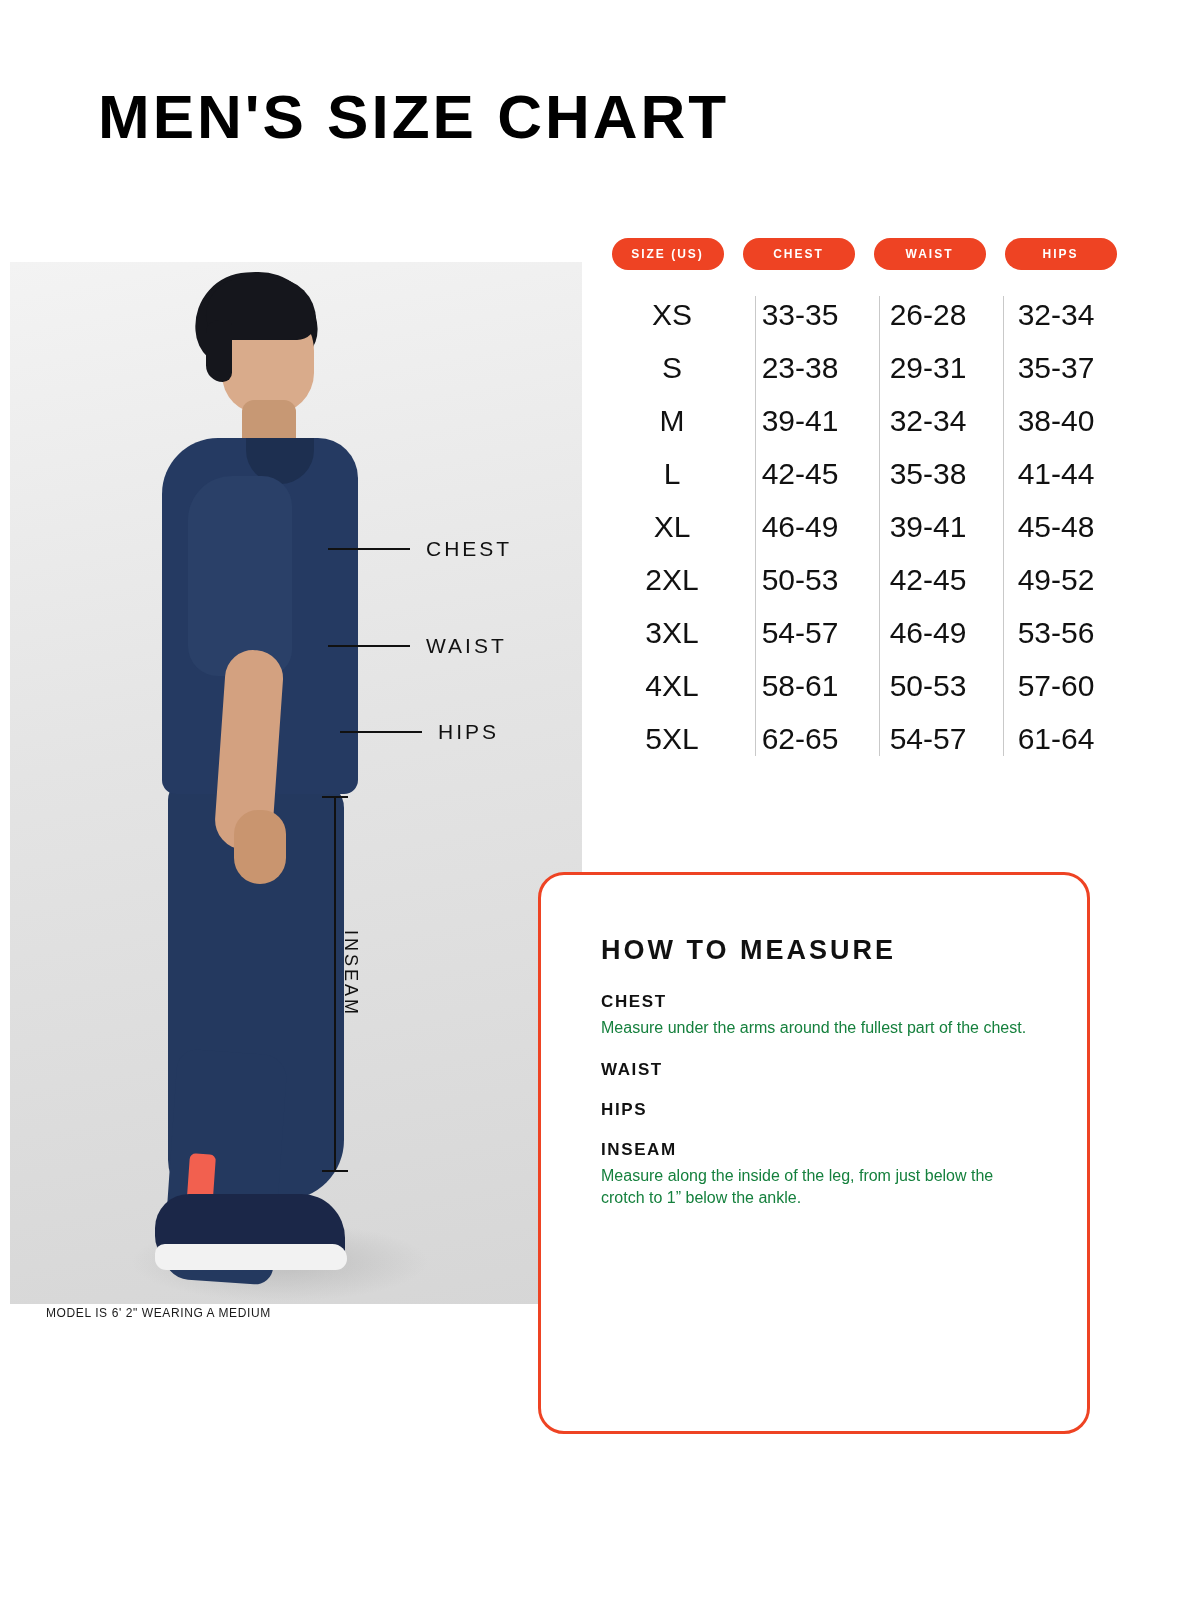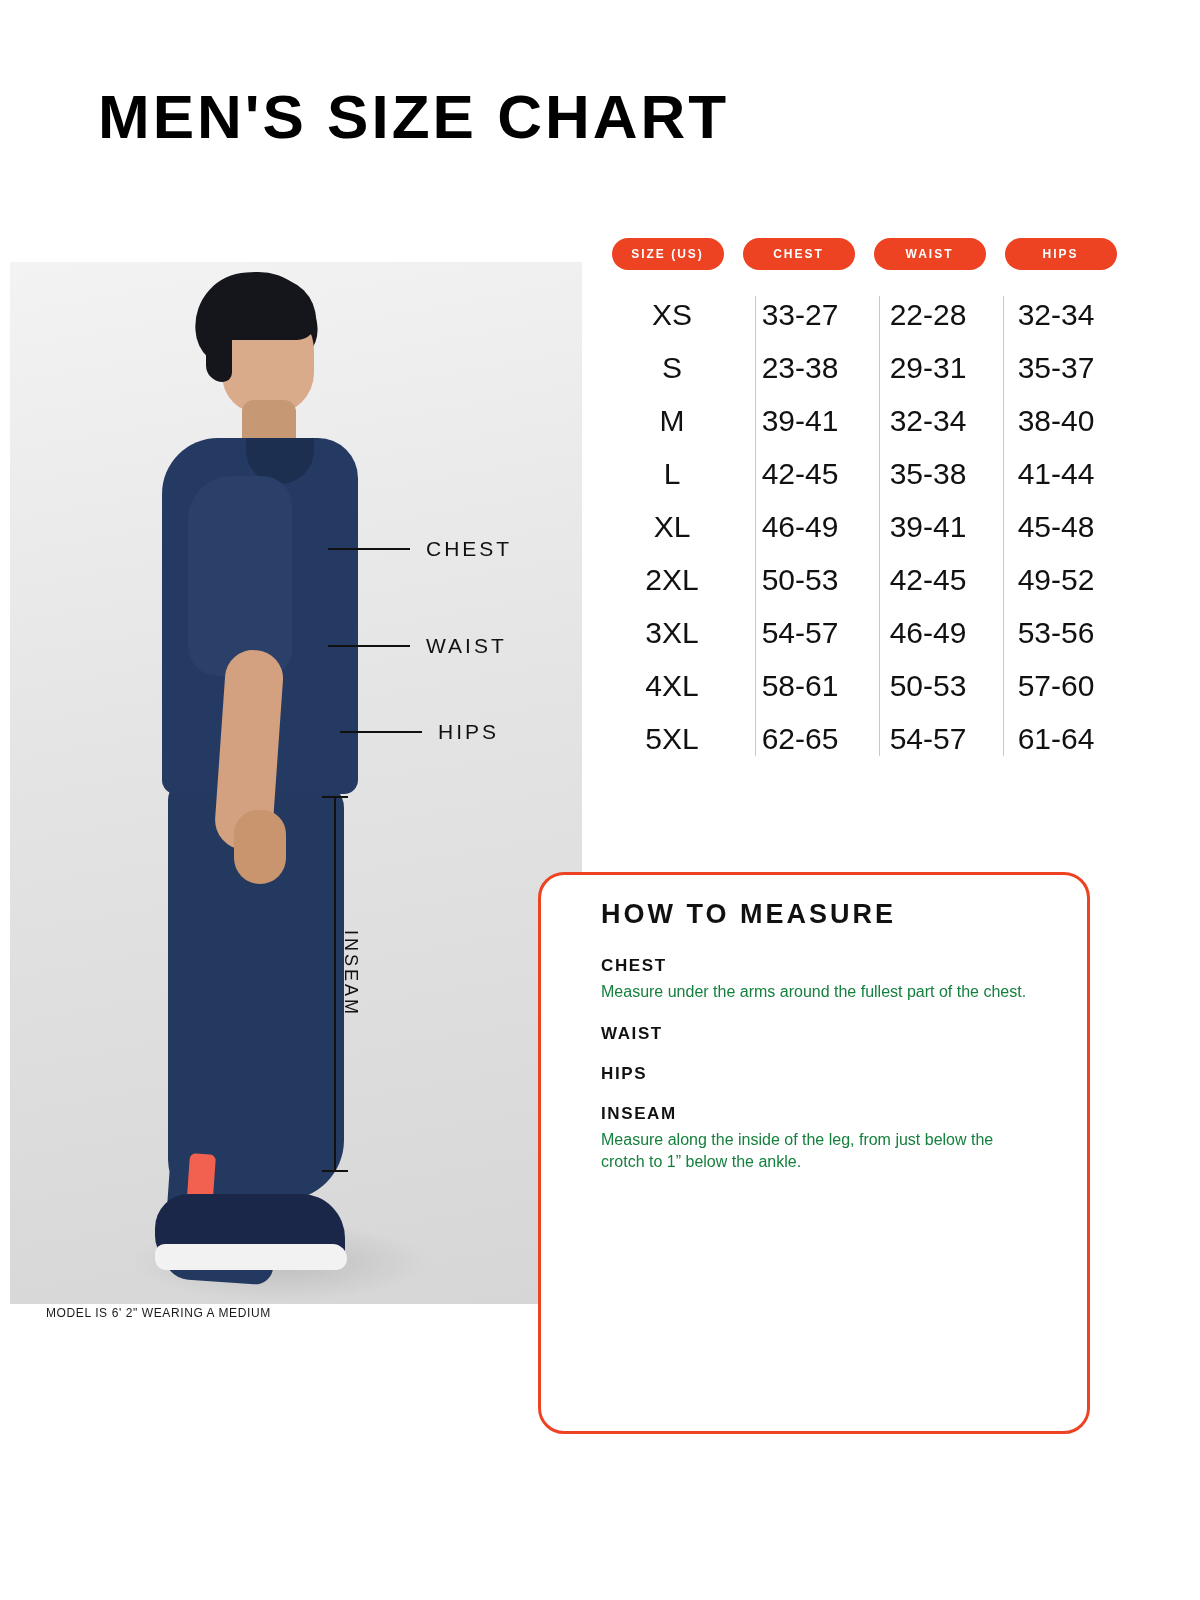--- a/index.html
+++ b/index.html
@@ -310,21 +310,21 @@
   .howto {
     position: absolute;
     left: 538px;
     top: 872px;
     width: 552px;
     height: 562px;
     border: 3px solid #ee4323;
     border-radius: 26px;
     box-sizing: border-box;
     background: #ffffff;
-    padding: 24px 48px 0 60px;
+    padding: 60px 48px 0 60px;
   }
   .howto h2 {
     margin: 0 0 26px 0;
     font-size: 27px;
     font-weight: bold;
     letter-spacing: 3px;
     color: #111111;
   }
   .ht-item { margin-bottom: 20px; }
   .ht-term {
@@ -403,22 +403,22 @@
       </div>
     </div>
 
     <div class="tbody">
       <div class="col-sep" id="sep1"></div>
       <div class="col-sep" id="sep2"></div>
       <div class="col-sep" id="sep3"></div>
 
       <div class="tr">
         <div class="td">XS</div>
-        <div class="td">33-27</div>
-        <div class="td">22-28</div>
+        <div class="td">33-35</div>
+        <div class="td">26-28</div>
         <div class="td">32-34</div>
       </div>
       <div class="tr">
         <div class="td">S</div>
         <div class="td">23-38</div>
         <div class="td">29-31</div>
         <div class="td">35-37</div>
       </div>
       <div class="tr">
         <div class="td">M</div>

